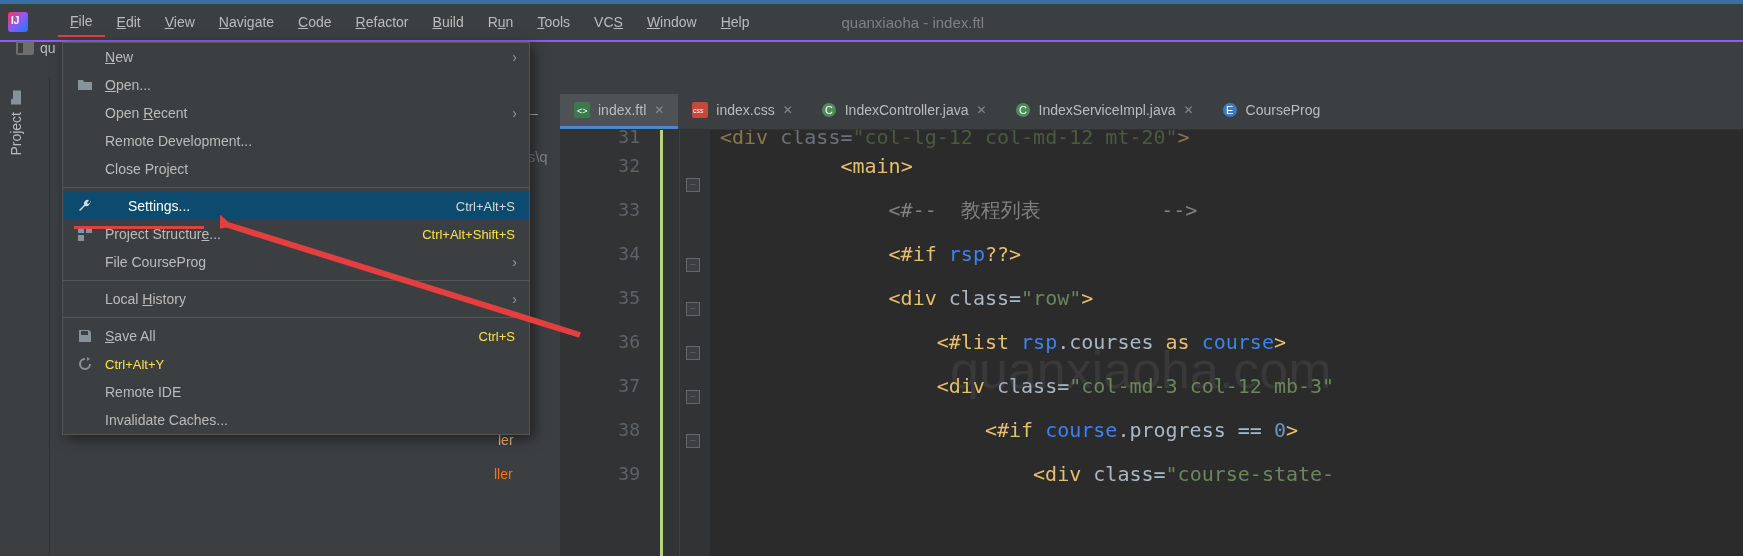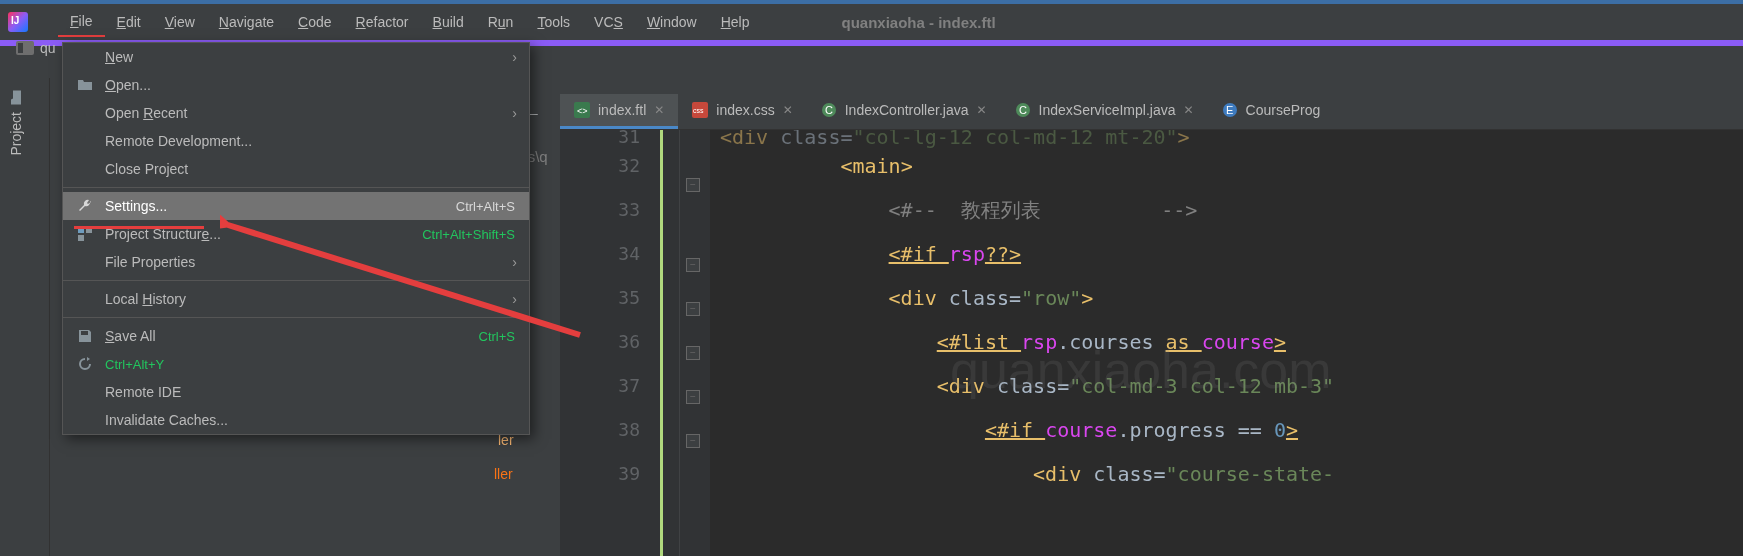--- a/index.html
+++ b/index.html
@@ -13,41 +13,41 @@
       height: 556px;
       position: relative;
     }
     .top-border { height: 4px; background: #3c6ea5; }
     .menubar {
       display: flex;
       align-items: center;
       height: 36px;
       background: #3c3f41;
       padding: 18px 8px;
-      border-bottom: 6px solid #8b5cf6;
+      border-bottom: 2px solid #8b5cf6;
     }
     .app-icon {
       width: 20px; height: 20px;
       background: linear-gradient(135deg, #fe315d, #8b5cf6, #1478ff);
       border-radius: 3px;
       margin-right: 30px;
       position: relative;
     }
     .app-icon::after {
       content: "IJ"; color: #fff; font-weight: bold; font-size: 10px;
       position: absolute; top: 3px; left: 3px;
     }
     .menu-item {
       padding: 6px 12px;
       cursor: pointer;
       color: #bbbbbb;
     }
     .menu-item u { text-decoration: underline; }
     .file-menu-item { border-bottom: 2px solid #e43e3e; }
-    .project-title { margin-left: 80px; color: #808080; font-size: 15px; font-weight: bold; }
+    .project-title { margin-left: 80px; color: #808080; font-size: 15px; }
     .sidebar-left {
       position: absolute;
       left: 0; top: 78px; bottom: 0;
       width: 50px;
       background: #3c3f41;
       border-right: 1px solid #323232;
     }
     .sidebar-tab {
       writing-mode: vertical-rl;
       transform: rotate(180deg);
@@ -84,26 +84,27 @@
     }
     .dropdown-item {
       display: flex;
       align-items: center;
       padding: 6px 14px;
       color: #bbbbbb;
       cursor: pointer;
       position: relative;
     }
     .dropdown-item.highlighted {
-      background: #737373;
+      background: #0c4a6e;
       color: #ffffff;
+      gap: 23px;
     }
     .dd-icon { width: 18px; display: inline-flex; margin-right: 10px; }
     .dd-text { flex: 1; }
-    .dd-shortcut { color: #22c55e; font-size: 13px; }
+    .dd-shortcut { color: #fde047; font-size: 13px; }
     .dropdown-item.highlighted .dd-shortcut { color: #d8d8d8; }
     .dd-arrow { position: absolute; right: 12px; color: #999; }
     .dd-sep { height: 1px; background: #555; margin: 4px 0; }
     .underline-red { position:absolute; left:74px; top: 226px; width: 130px; height: 3px; background: #e43e3e; z-index:101; }
     .arrow-annotation {
       position: absolute;
       top: 215px; left: 220px;
       z-index: 200;
       pointer-events: none;
     }
@@ -168,23 +169,23 @@
       top: 130px; left: 710px; right: 0; bottom: 0;
       background: #2b2b2b;
       font-family: "Consolas", monospace;
       font-size: 20px;
       color: #a9b7c6;
       overflow: hidden;
     }
     .code-line { height: 44px; line-height: 44px; white-space: pre; padding-left: 10px; position: relative; }
     .c-tag { color: #e8bf6a; }
     .c-str { color: #6a8759; }
-    .c-dir { color: #e8bf6a; text-decoration: underline; }
+    .c-dir { color: #e8bf6a; }
     .c-cmt { color: #808080; }
-    .c-id { color: #d946ef; }
+    .c-id { color: #3b82f6; }
     .watermark {
       position: absolute;
       top: 340px; left: 950px;
       font-size: 52px;
       color: rgba(120,120,120,0.18);
       pointer-events: none;
       font-family: sans-serif;
     }
     .path-peek {
       position: absolute;
@@ -272,21 +273,21 @@
           <rect x="1" y="1" width="6" height="6" fill="#6e9cbe"></rect>
           <rect x="9" y="1" width="6" height="6" fill="#87939a"></rect>
           <rect x="1" y="9" width="6" height="6" fill="#87939a"></rect>
         </svg>
       </span>
     <span class="dd-text">Project Structur<u>e</u>...</span>
     <span class="dd-shortcut">Ctrl+Alt+Shift+S</span>
   </div>
   <div class="dropdown-item">
     <span class="dd-icon"></span>
-      <span class="dd-text">File Properties</span>
+      <span class="dd-text">File CourseProg</span>
       <span class="dd-arrow">›</span>
   </div>
   <div class="dd-sep"></div>
   <div class="dropdown-item">
     <span class="dd-icon"></span>
       <span class="dd-text">Local <u>H</u>istory</span>
       <span class="dd-arrow">›</span>
   </div>
   <div class="dd-sep"></div>
   <div class="dropdown-item">

